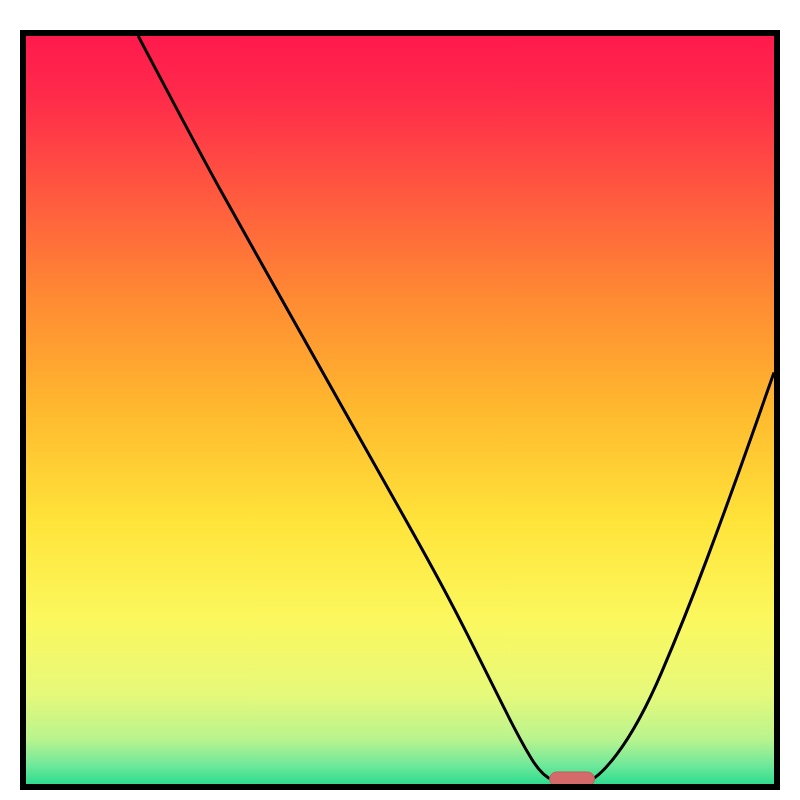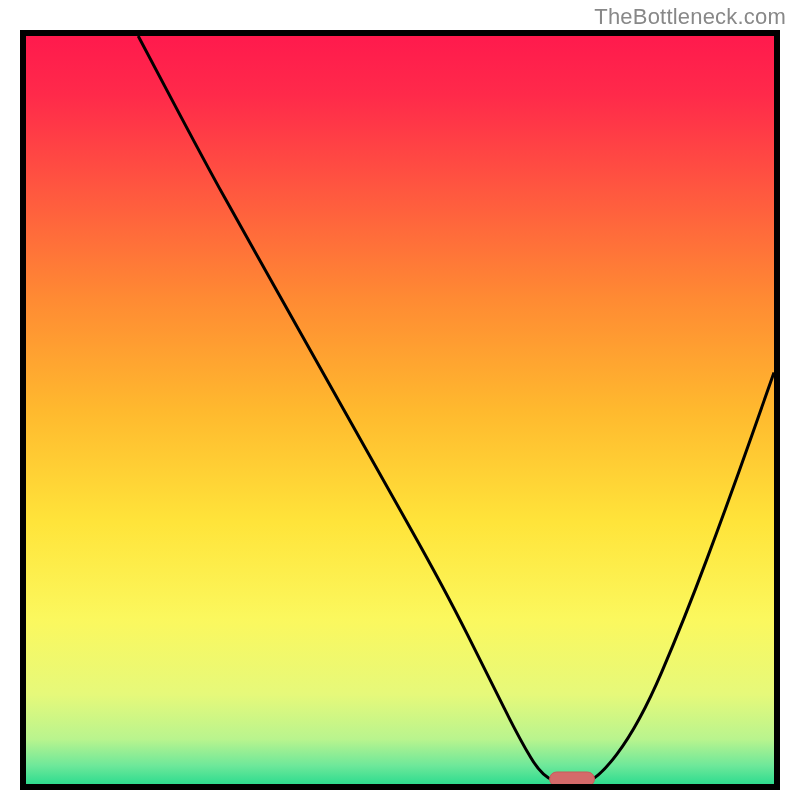--- a/index.html
+++ b/index.html
@@ -33,21 +33,20 @@
     height: 760px;
     box-sizing: border-box;
     border: 6px solid #000000;
     overflow: hidden;
   }
 </style>
 </head>
 <body>
 <div class="container">
 
-  <div class="watermark">TheBottleneck.com</div>
 
   <div class="chart-frame">
     <svg id="chart-svg" width="748" height="748" viewBox="0 0 748 748" preserveAspectRatio="none">
       <defs>
         <linearGradient id="bg-grad" x1="0" y1="0" x2="0" y2="1">
             <stop offset="0.0%" stop-color="#ff1a4d"></stop>
             <stop offset="8.0%" stop-color="#ff2a4a"></stop>
             <stop offset="20.0%" stop-color="#ff5540"></stop>
             <stop offset="35.0%" stop-color="#ff8a33"></stop>
             <stop offset="50.0%" stop-color="#ffb92e"></stop>

